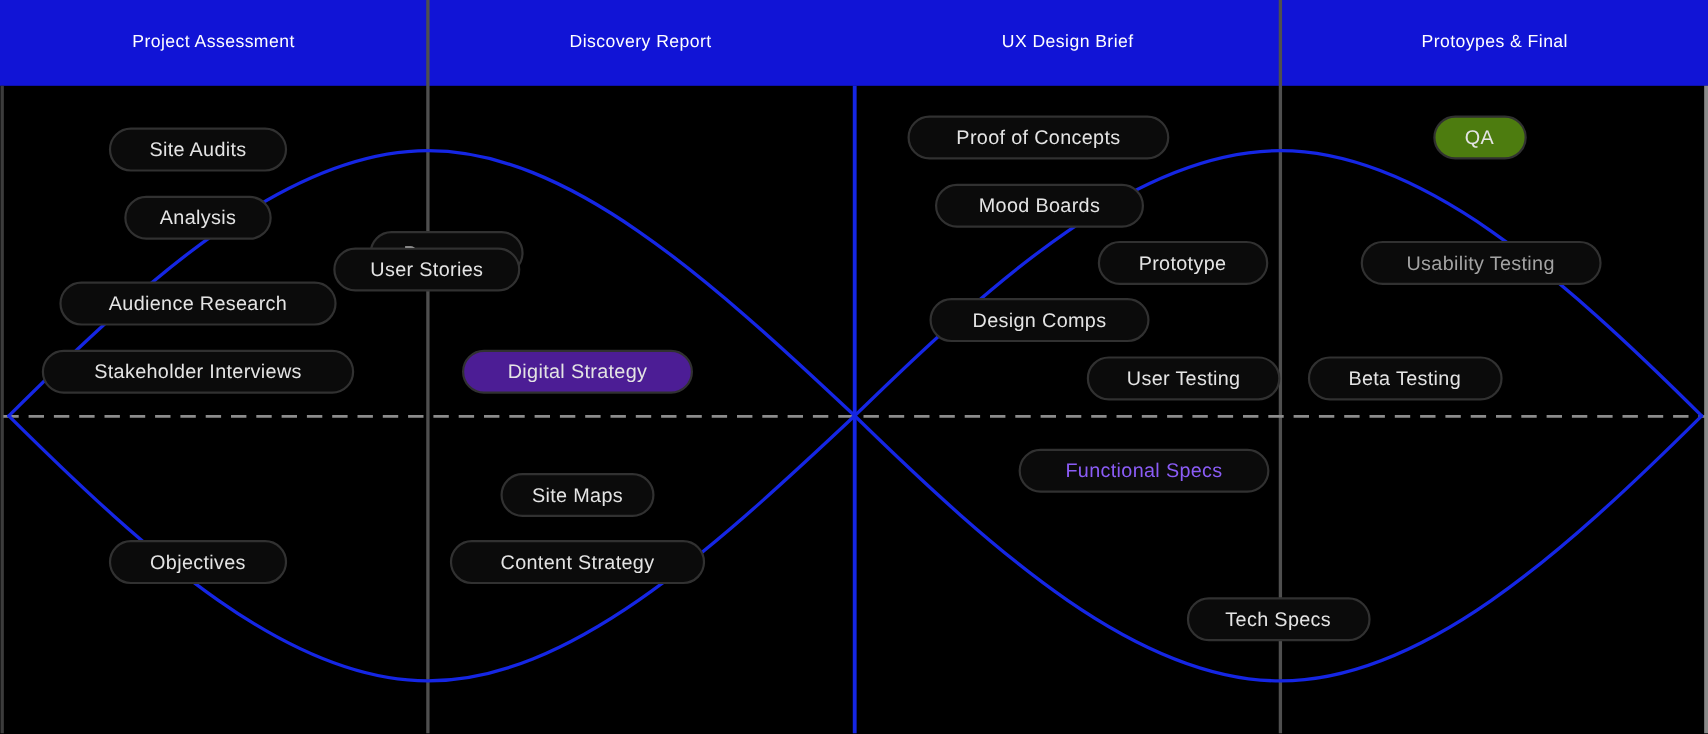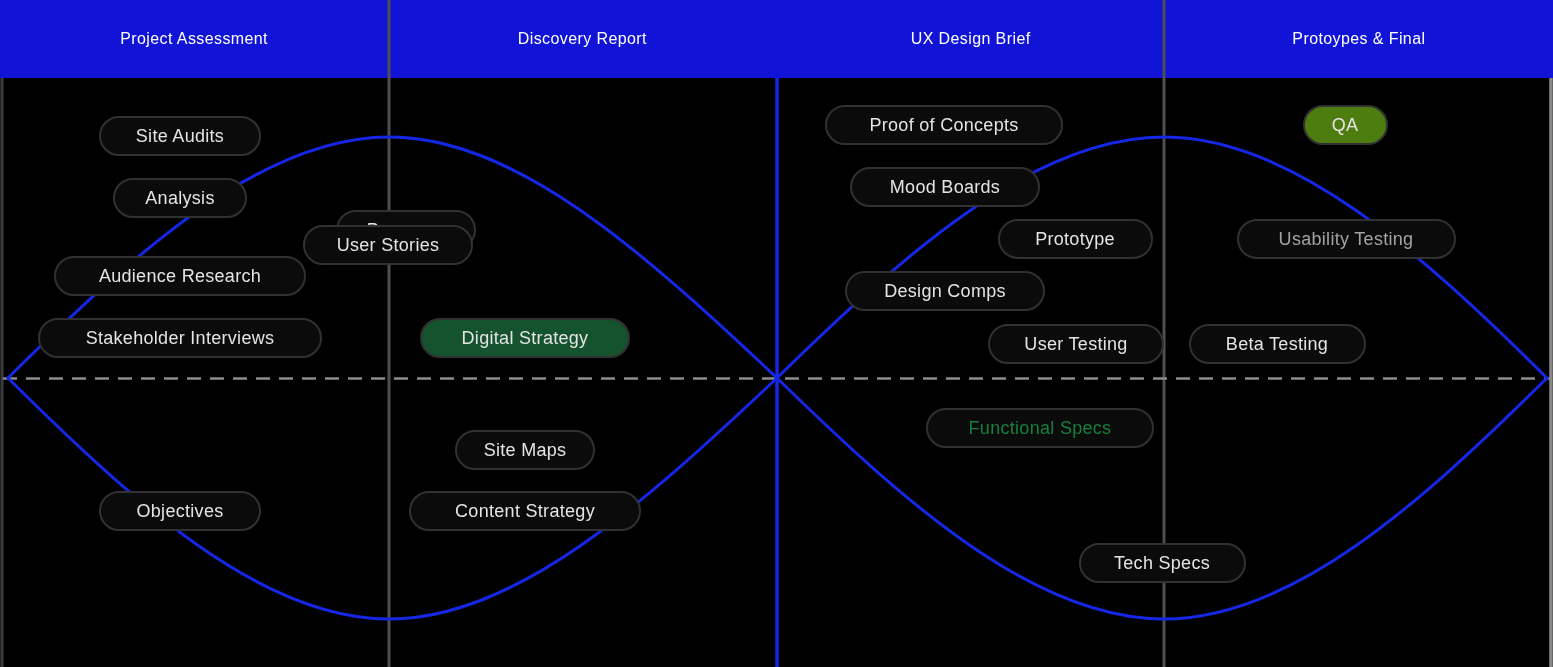--- a/index.html
+++ b/index.html
@@ -56,28 +56,28 @@
   </svg>
 
   <div id="pill-layer">
       <div class="pill" style="left: 99px; top: 116px; width: 162px; background: rgb(11, 11, 11); border-color: rgb(49, 49, 49); color: rgb(228, 228, 228);">Site Audits</div>
       <div class="pill" style="left: 113px; top: 178px; width: 134px; background: rgb(11, 11, 11); border-color: rgb(49, 49, 49); color: rgb(228, 228, 228); text-align: center;">Analysis</div>
       <div class="pill" style="left: 54px; top: 256px; width: 252px; background: rgb(11, 11, 11); border-color: rgb(49, 49, 49); color: rgb(228, 228, 228);">Audience Research</div>
       <div class="pill" style="left: 38px; top: 318px; width: 284px; background: rgb(11, 11, 11); border-color: rgb(49, 49, 49); color: rgb(228, 228, 228);">Stakeholder Interviews</div>
       <div class="pill" style="left: 99px; top: 491px; width: 162px; background: rgb(11, 11, 11); border-color: rgb(49, 49, 49); color: rgb(228, 228, 228);">Objectives</div>
       <div class="pill" style="left: 336px; top: 163px; width: 140px; background: rgb(11, 11, 11); border-color: rgb(49, 49, 49); color: rgb(228, 228, 228); margin-top: 47px;">Personas</div>
       <div class="pill" style="left: 303px; top: 225px; width: 170px; background: rgb(11, 11, 11); border-color: rgb(49, 49, 49); color: rgb(228, 228, 228);">User Stories</div>
-      <div class="pill" style="left: 420px; top: 318px; width: 210px; background: #14532d; border-color: rgb(49, 49, 49); color: rgb(228, 228, 228);">Digital Strategy</div>
+      <div class="pill" style="left: 420px; top: 318px; width: 210px; background: #4c1d95; border-color: rgb(49, 49, 49); color: rgb(228, 228, 228);">Digital Strategy</div>
       <div class="pill" style="left: 455px; top: 430px; width: 140px; background: rgb(11, 11, 11); border-color: rgb(49, 49, 49); color: rgb(228, 228, 228);">Site Maps</div>
       <div class="pill" style="left: 409px; top: 491px; width: 232px; background: rgb(11, 11, 11); border-color: rgb(49, 49, 49); color: rgb(228, 228, 228);">Content Strategy</div>
       <div class="pill" style="left: 825px; top: 105px; width: 238px; background: rgb(11, 11, 11); border-color: rgb(49, 49, 49); color: rgb(228, 228, 228);">Proof of Concepts</div>
       <div class="pill" style="left: 850px; top: 167px; width: 190px; background: rgb(11, 11, 11); border-color: rgb(49, 49, 49); color: rgb(228, 228, 228);">Mood Boards</div>
       <div class="pill" style="left: 997.5px; top: 219px; width: 155px; background: rgb(11, 11, 11); border-color: rgb(49, 49, 49); color: rgb(228, 228, 228);">Prototype</div>
       <div class="pill" style="left: 845px; top: 271px; width: 200px; background: rgb(11, 11, 11); border-color: rgb(49, 49, 49); color: rgb(228, 228, 228);">Design Comps</div>
       <div class="pill" style="left: 988px; top: 324px; width: 176px; background: rgb(11, 11, 11); border-color: rgb(49, 49, 49); color: rgb(228, 228, 228);">User Testing</div>
-      <div class="pill" style="left: 926px; top: 408px; width: 228px; background: rgb(11, 11, 11); border-color: rgb(49, 49, 49); color: #15803d;">Functional Specs</div>
+      <div class="pill" style="left: 926px; top: 408px; width: 228px; background: rgb(11, 11, 11); border-color: rgb(49, 49, 49); color: #8b5cf6;">Functional Specs</div>
       <div class="pill" style="left: 1078.5px; top: 543px; width: 167px; background: rgb(11, 11, 11); border-color: rgb(49, 49, 49); color: rgb(228, 228, 228);">Tech Specs</div>
       <div class="pill" style="left: 1302.5px; top: 105px; width: 85px; background: #4d7c0f; border-color: rgb(49, 49, 49); color: rgb(228, 228, 228);">QA</div>
       <div class="pill" style="left: 1236.5px; top: 219px; width: 219px; background: rgb(11, 11, 11); border-color: rgb(49, 49, 49); color: #a3a3a3; text-align: right;">Usability Testing</div>
       <div class="pill" style="left: 1188.5px; top: 324px; width: 177px; background: rgb(11, 11, 11); border-color: rgb(49, 49, 49); color: rgb(228, 228, 228);">Beta Testing</div>
     </div>
 
 </div>
 
 </body></html>

